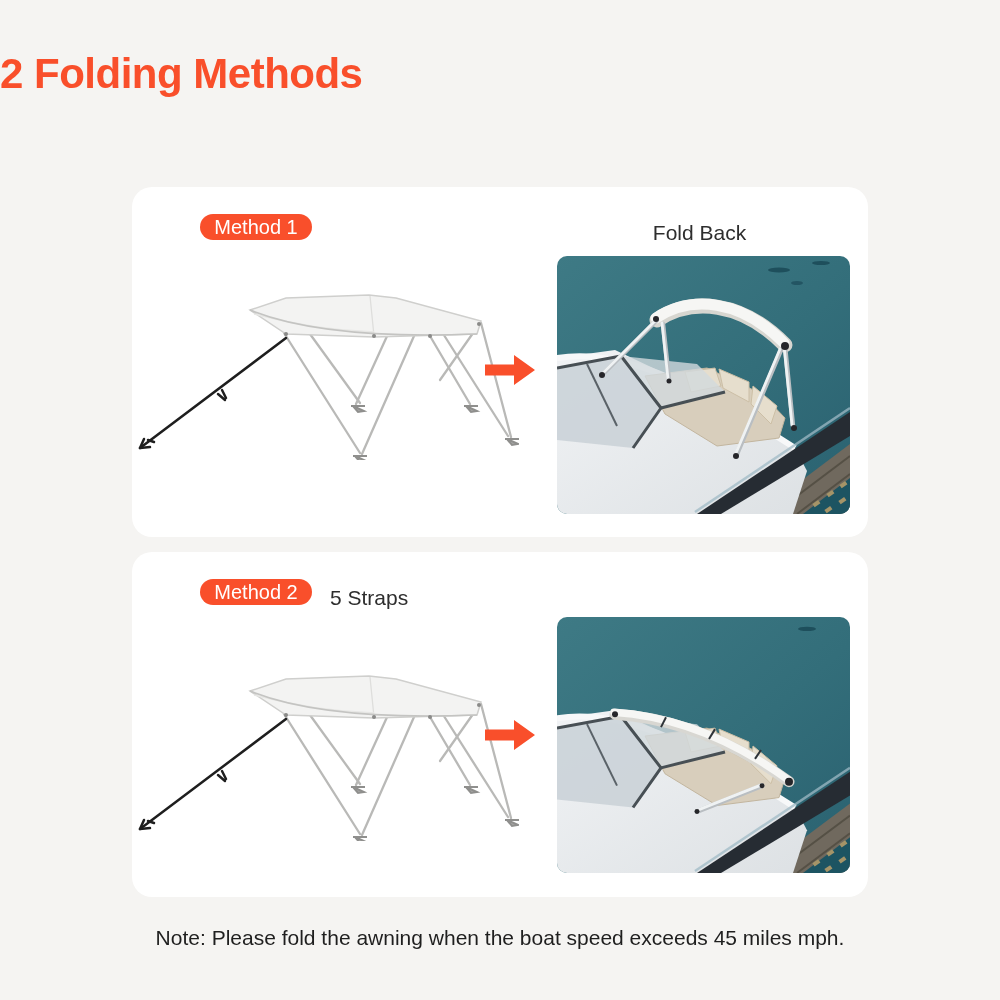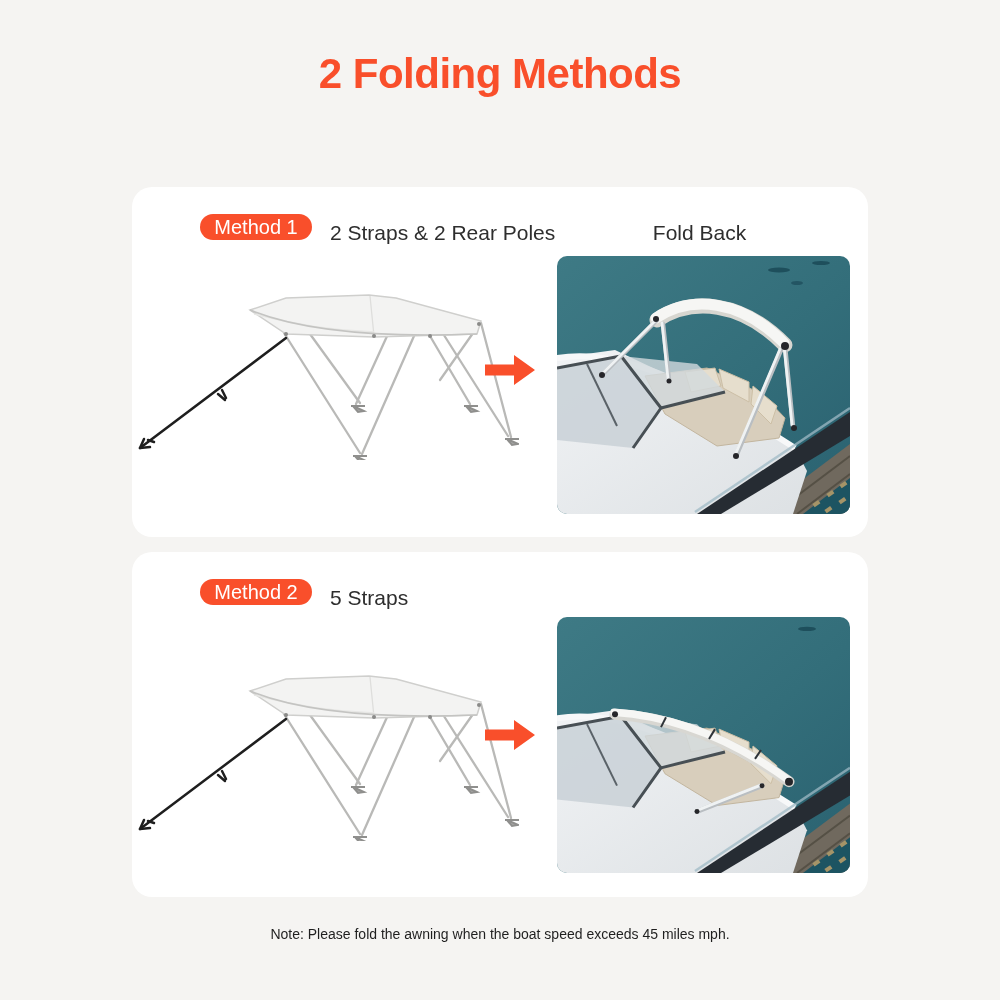--- a/index.html
+++ b/index.html
@@ -12,21 +12,21 @@
   html,body{margin:0;padding:0;}
   body{
     width:1000px;height:1000px;position:relative;
     background:var(--bg);
     font-family:"Liberation Sans","DejaVu Sans",sans-serif;
     color:var(--ink);
     overflow:hidden;
   }
   .page-title{
     position:absolute;top:50px;left:0;width:1000px;
-    text-align:center;font-size:42px;font-weight:800;
+    text-align:left;font-size:42px;font-weight:800;
     letter-spacing:-0.5px;color:var(--accent);
   }
   .card{
     position:absolute;left:132px;width:736px;
     background:var(--card);border-radius:20px;
   }
   #card-1{top:187px;height:350px;}
   #card-2{top:552px;height:345px;}
   .badge{
     position:absolute;left:68px;top:27px;width:112px;height:26px;
@@ -49,31 +49,30 @@
   .arrow{position:absolute;left:351px;top:168px;width:54px;height:30px;color:var(--accent);}
   .photo{
     position:absolute;left:425px;width:293px;
     border-radius:10px;overflow:hidden;line-height:0;
   }
   #card-1 .photo{top:69px;height:258px;}
   #card-2 .photo{top:65px;height:256px;}
   .photo svg{width:100%;height:100%;display:block;}
   .note{
     position:absolute;top:926px;left:0;width:1000px;
-    text-align:center;font-size:14px;color:#1F1F1F;
+    text-align:center;font-size:21px;color:#1F1F1F;
   }
 </style>
 </head>
 <body>
 
 <div class="page-title">2 Folding Methods</div>
 
 <section class="card" id="card-1">
   <div class="badge">Method 1</div>
-  <div class="desc">2 Straps &amp; 2 Rear Poles</div>
   <div class="fold-label">Fold Back</div>
 
   <div class="illustration">
     <svg viewBox="0 0 385 190" width="385" height="190">
       <g stroke="#B9B9B7" stroke-width="2.3" stroke-linecap="round" fill="none">
         <line x1="150" y1="63" x2="226" y2="183"></line>
         <line x1="280" y1="66" x2="228" y2="184"></line>
         <line x1="176" y1="64" x2="226" y2="133"></line>
         <line x1="254" y1="64" x2="222" y2="134"></line>
         <line x1="296" y1="66" x2="336" y2="134"></line>

